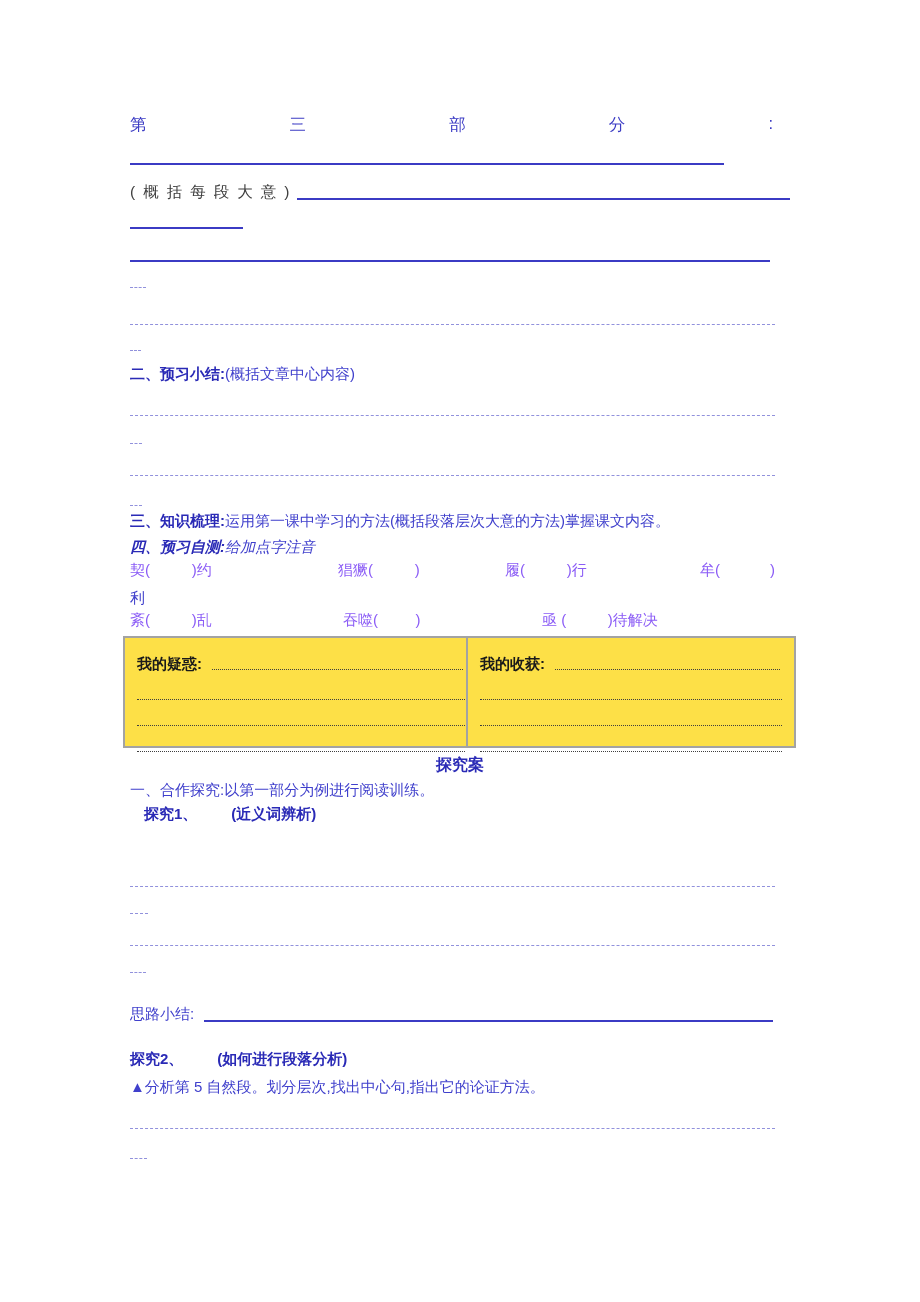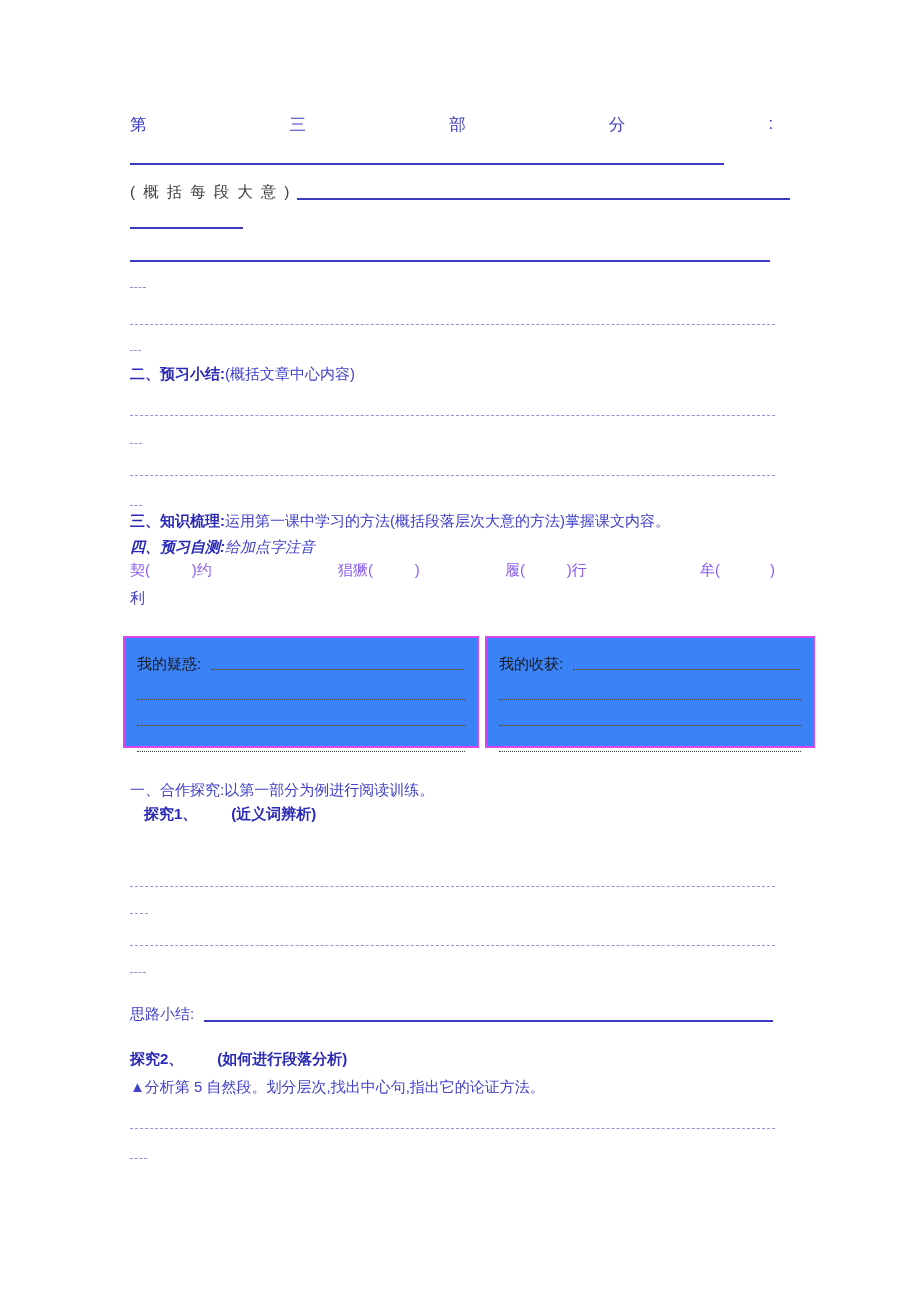--- a/index.html
+++ b/index.html
@@ -28,22 +28,22 @@
   
   .hint-row{display:flex;width:660px;align-items:flex-end;}
   .hint-label{font-size:15.5px;letter-spacing:8px;color:#404040;white-space:nowrap;}
   .hint-fill{flex:1;border-bottom:2px solid #3b3bc4;margin-bottom:3px;}
 
   
   .vocab-row{position:absolute;left:0;height:24px;width:680px;}
   .vocab-item{position:absolute;top:0;font-size:15px;color:#8b5cf6;white-space:pre;}
 
   
-  .box{position:absolute;top:0;height:112px;border:2px solid #d946ef;box-sizing:border-box;
-       padding:10px 12px 8px 12px;background:#3b82f6;}
+  .box{position:absolute;top:0;height:112px;border:2px solid #a3a3a3;box-sizing:border-box;
+       padding:10px 12px 8px 12px;background:#fde047;font-weight:bold;}
   .box-label-row{display:flex;align-items:flex-end;height:26px;}
   .box-label{font-size:15px;color:#1a1a1a;white-space:nowrap;}
   .dot-fill{flex:1;border-bottom:1px dotted #3f3f3f;margin:0 2px 4px 10px;}
   .dot-line{border-bottom:1px dotted #3f3f3f;height:25px;}
 
   
   .center{width:660px;text-align:center;}
   .summary-row{display:flex;width:643px;align-items:flex-end;}
   .summary-fill{flex:1;border-bottom:2px solid #3b3bc4;margin:0 0 3px 10px;}
   .gap4{display:inline-block;width:34px;}
@@ -89,42 +89,48 @@
       <span class="t-bold">四、预习自测:</span><span>给加点字注音</span>
     </div>
 
     <div class="vocab-row" style="top:561px;">
       <span class="vocab-item" style="left:0;">契(          )约</span>
       <span class="vocab-item" style="left:208px;">猖獗(          )</span>
       <span class="vocab-item" style="left:375px;">履(          )行</span>
       <span class="vocab-item" style="left:570px;">牟(            )</span>
     </div>
     <div class="row t" style="top:587px;">利</div>
+    <div class="vocab-row" style="top:611px;">
+      <span class="vocab-item" style="left:0;">紊(          )乱</span>
+      <span class="vocab-item" style="left:213px;">吞噬(         )</span>
+      <span class="vocab-item" style="left:412px;">亟 (          )待解决</span>
+    </div>
 
     <div class="row" style="top:636px;width:690px;height:112px;">
       <div class="box" style="left:-7px;width:356px;">
         <div class="box-label-row">
           <span class="box-label">我的疑惑:</span>
           <div class="dot-fill"></div>
         </div>
         <div class="dot-line"></div>
         <div class="dot-line"></div>
         <div class="dot-line"></div>
       </div>
-      <div class="box" style="left:355px;width:330px;">
+      <div class="box" style="left:336px;width:330px;">
         <div class="box-label-row">
           <span class="box-label">我的收获:</span>
           <div class="dot-fill"></div>
         </div>
         <div class="dot-line"></div>
         <div class="dot-line"></div>
         <div class="dot-line"></div>
       </div>
     </div>
 
+    <div class="row t t-bold t-big center" style="top:754px;">探究案</div>
     <div class="row t" style="top:779px;">一、合作探究:以第一部分为例进行阅读训练。</div>
 
     <div class="row t" style="top:803px;left:14px;">
       <span class="t-bold">探究1、</span><span class="gap4"></span><span class="t-bold">(近义词辨析)</span>
     </div>
     <div class="row ln-light ln-box" style="top:871px;width:645px;"></div>
     <div class="row ln-light ln-box" style="top:898px;width:18px;"></div>
     <div class="row ln-light ln-box" style="top:930px;width:645px;"></div>
     <div class="row ln-light ln-box" style="top:957px;width:16px;"></div>
 

